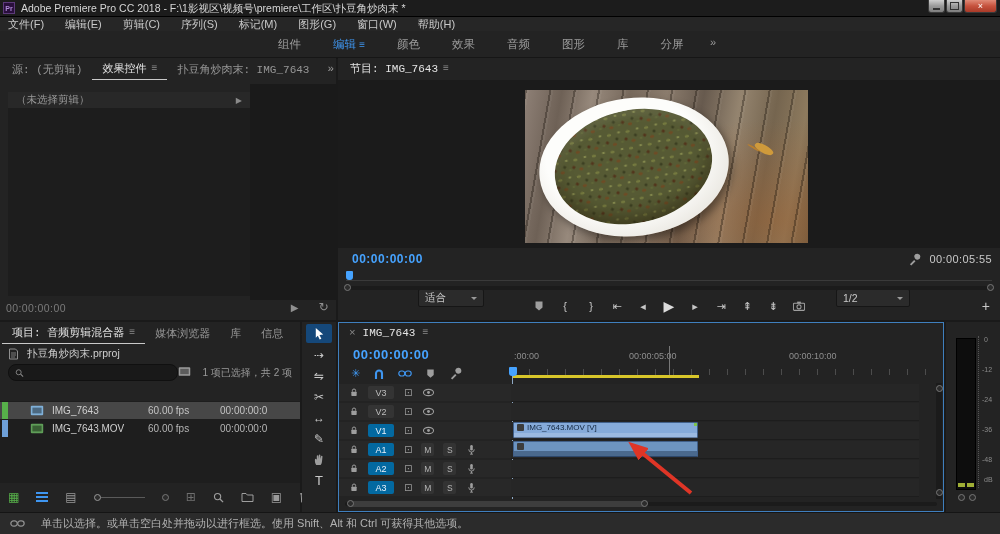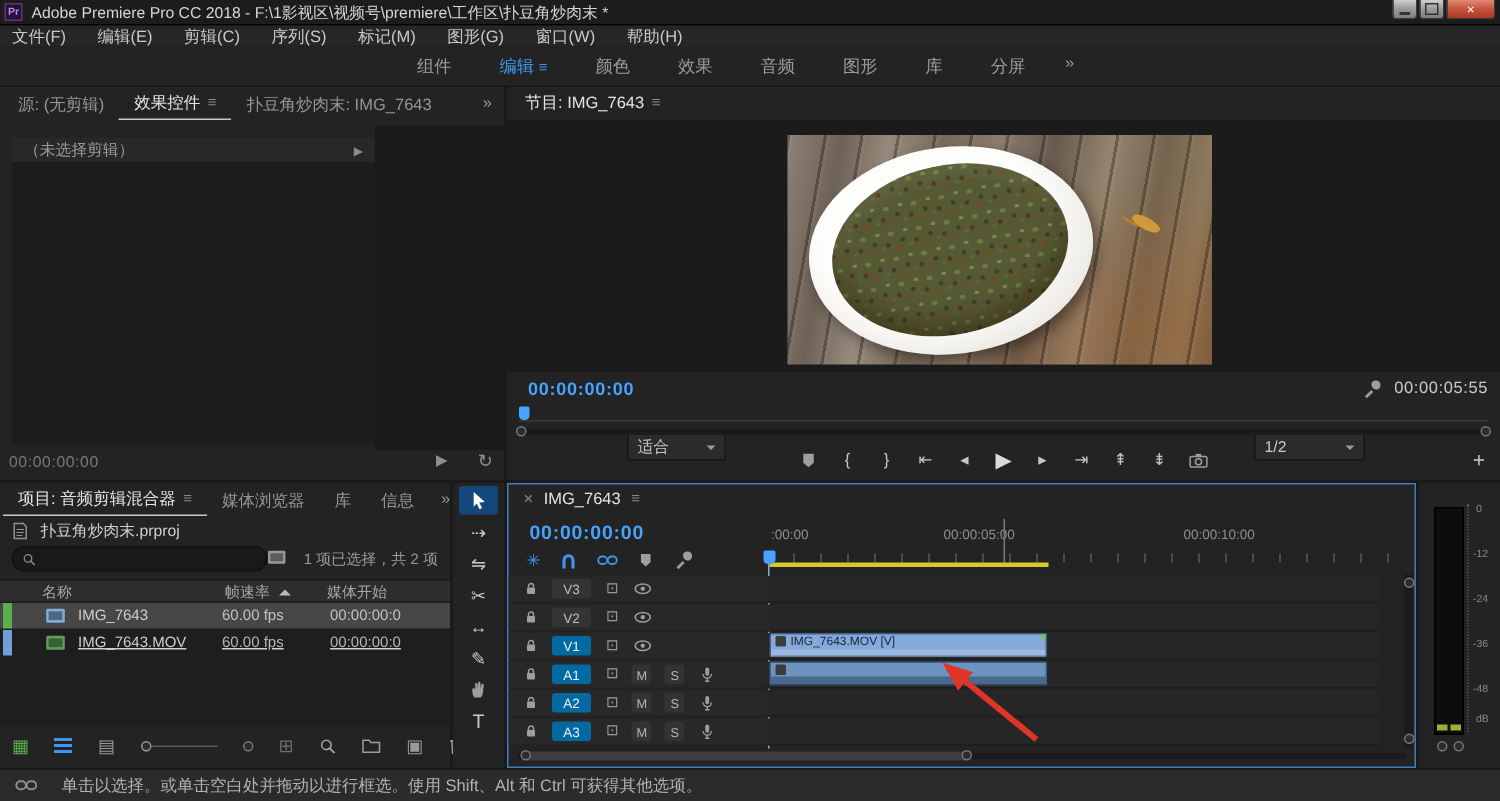--- a/index.html
+++ b/index.html
@@ -1,21 +1,21 @@
 <!DOCTYPE html>
 <html><head>
 <meta charset="utf-8">
 <style>
   html,body{margin:0;padding:0;background:#111;}
   body{width:1000px;height:534px;overflow:hidden;font-family:"Liberation Sans","DejaVu Sans",sans-serif;
        -webkit-font-smoothing:antialiased;color:#bdbdbd;}
   #app{position:relative;width:1000px;height:534px;background:#1a1a1a;font-size:11px;}
   .abs{position:absolute;}
   .panel{position:absolute;background:#232323;}
-  .tabs{display:flex;align-items:stretch;height:22px;font-size:11px;color:#969696;}
+  .tabs{display:flex;align-items:stretch;height:22px;font-size:11px;color:#969696;font-family:Liberation Mono, monospace;}
   .tab{display:flex;align-items:center;gap:5px;padding:0 10px;cursor:default;white-space:nowrap;}
   .tab.active{color:#e4e4e4;border-bottom:1px solid #c9c9c9;}
   .burger{color:#8a8a8a;font-size:10px;}
   .overflow{margin-left:auto;padding:0 8px;display:flex;align-items:center;color:#9a9a9a;}
   .tc-blue{color:#46a3ff;font-weight:bold;letter-spacing:.5px;}
   .tc-gray{color:#7a7a7a;letter-spacing:.4px;}
   .ic{width:11px;height:11px;color:#9e9e9e;display:inline-block;vertical-align:middle;}
   .caret{display:inline-block;width:0;height:0;border:3.5px solid transparent;border-top-color:#9a9a9a;margin-left:5px;position:relative;top:2px;}
   .dropdown{display:flex;align-items:center;background:#2b2b2b;border:1px solid #161616;border-radius:2px;
             height:16px;padding:0 6px;color:#c9c9c9;font-size:10.5px;margin-top:38px;}
@@ -302,37 +302,31 @@
     <div class="searchbox" style="left:8px;top:42px;width:156px;height:15px;">
       <svg class="ic" style="width:10px;height:10px;margin-right:5px;color:#8a8a8a;">
           <use href="#sy-loupe"></use>
         </svg>
       <input style="">
     </div>
     <svg class="ic abs" style="left:178px;top:44px;width:13px;height:11px;color:#9a9a9a;">
         <use href="#sy-film"></use>
       </svg>
     <span class="abs" style="left:200px;top:44px;width:92px;text-align:right;color:#9a9a9a;font-size:10px;">1 项已选择，共 2 项</span>
-    <div class="colbar" style="left:0;top:64px;width:300px;height:15px;">
-      <span style="margin-left:28px;">名称</span>
-      <span style="margin-left:102px;">帧速率</span>
-      <span class="sort-up"></span>
-      <span style="margin-left:24px;">媒体开始</span>
-    </div>
     <div class="abs" style="left:0;top:79px;width:300px;height:82px;background:#1e1e1e;">
       <div class="prow" style="left:0;top:1px;width:300px;height:17px;background:#474747;">
         <div class="lead" style="background:#57b04a;margin-left:2px;"></div>
         <svg class="ic" style="width:14px;height:11px;margin-left:22px;color:#7fb0d8;">
             <use href="#sy-film"></use>
           </svg>
         <span style="margin-left:8px;width:96px;">IMG_7643</span>
         <span style="width:62px;color:#c3c3c3;">60.00 fps</span>
         <span style="margin-left:10px;color:#c3c3c3;">00:00:00:0</span>
       </div>
-      <div class="prow" style="left:0;top:19px;width:300px;height:17px;text-decoration:underline;">
+      <div class="prow" style="left:0;top:19px;width:300px;height:17px;">
         <div class="lead" style="background:#6ea0d8;margin-left:2px;"></div>
         <svg class="ic" style="width:14px;height:11px;margin-left:22px;color:#5f9e58;">
             <use href="#sy-film"></use>
           </svg>
         <span style="margin-left:8px;width:96px;">IMG_7643.MOV</span>
         <span style="width:62px;color:#b5b5b5;">60.00 fps</span>
         <span style="margin-left:10px;color:#b5b5b5;">00:00:00:0</span>
       </div>
     </div>
     <div class="ptool abs" style="left:8px;top:168px;">

